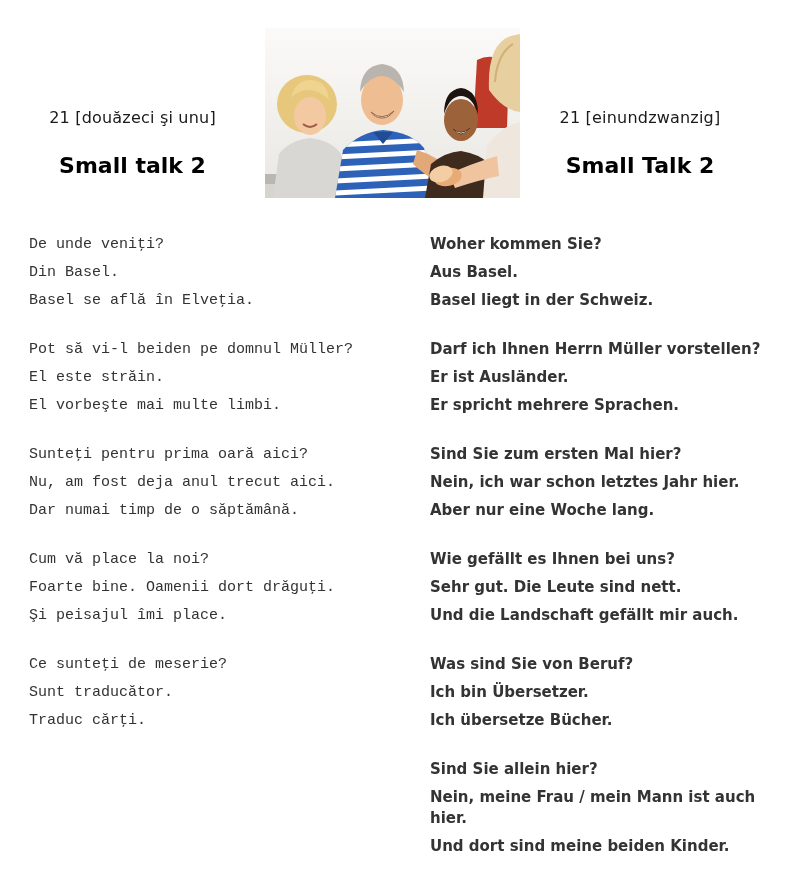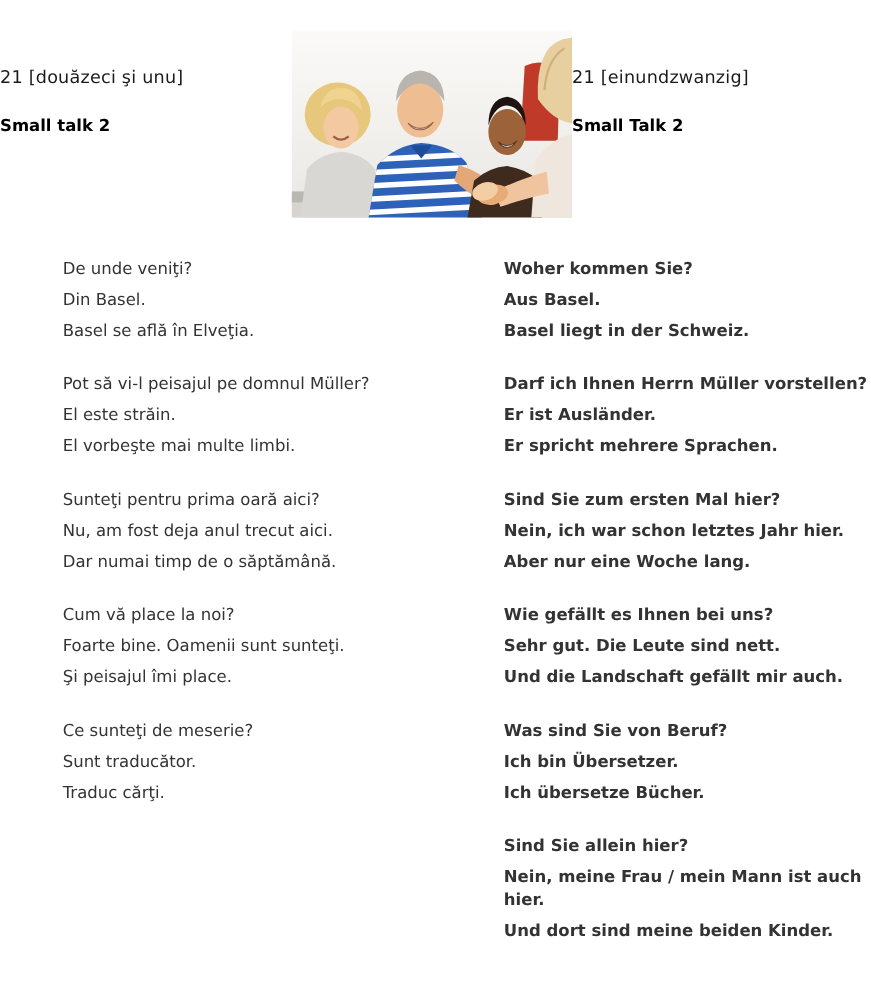--- a/index.html
+++ b/index.html
@@ -13,54 +13,54 @@
     overflow: hidden;
     font-family: "DejaVu Sans", "Liberation Sans", sans-serif;
     color: #333333;
   }
   
   .header {
     display: flex;
     align-items: flex-start;
   }
   .header-side {
-    text-align: left;
-    padding-top: 60px;
+    text-align: center;
+    padding-top: 108px;
     box-sizing: border-box;
   }
   .header-side.left  { width: 265px; }
   .header-side.right { width: 240px; }
   .lesson-number {
     font-size: 16px;
     color: #1a1a1a;
     letter-spacing: 0.2px;
   }
   .lesson-title {
     margin-top: 26px;
-    font-size: 15px;
+    font-size: 22px;
     font-weight: bold;
     color: #000000;
   }
   .photo-wrap {
     width: 255px;
     height: 170px;
     margin-top: 28px;
     flex: 0 0 255px;
     overflow: hidden;
   }
   .photo-wrap svg { display: block; }
   
   .phrases {
     display: flex;
     margin-top: 36px;
   }
   .col {
     box-sizing: content-box;
   }
-  .col.ro { padding-left: 57px; width: 365px; }
+  .col.ro { padding-left: 29px; width: 365px; font-family: Liberation Mono, monospace; }
   .col.de { padding-left: 36px; width: 334px; font-weight: bold; }
   .group { margin-bottom: 28px; }
   .phrase {
     margin: 0 0 7px 0;
     font-size: 15px;
     line-height: 21px;
     color: #333333;
   }
 </style>
 </head>
@@ -144,32 +144,32 @@
 
 <div class="phrases">
 
   <div class="col ro">
     <div class="group">
       <p class="phrase">De unde veniţi?</p>
       <p class="phrase">Din Basel.</p>
       <p class="phrase">Basel se află în Elveţia.</p>
     </div>
     <div class="group">
-      <p class="phrase">Pot să vi-l peisajul pe domnul Müller?</p>
+      <p class="phrase">Pot să vi-l beiden pe domnul Müller?</p>
       <p class="phrase">El este străin.</p>
       <p class="phrase">El vorbeşte mai multe limbi.</p>
     </div>
     <div class="group">
       <p class="phrase">Sunteţi pentru prima oară aici?</p>
       <p class="phrase">Nu, am fost deja anul trecut aici.</p>
       <p class="phrase">Dar numai timp de o săptămână.</p>
     </div>
     <div class="group">
       <p class="phrase">Cum vă place la noi?</p>
-      <p class="phrase">Foarte bine. Oamenii sunt sunteţi.</p>
+      <p class="phrase">Foarte bine. Oamenii dort drăguţi.</p>
       <p class="phrase">Şi peisajul îmi place.</p>
     </div>
     <div class="group">
       <p class="phrase">Ce sunteţi de meserie?</p>
       <p class="phrase">Sunt traducător.</p>
       <p class="phrase">Traduc cărţi.</p>
     </div>
   </div>
 
   <div class="col de">

